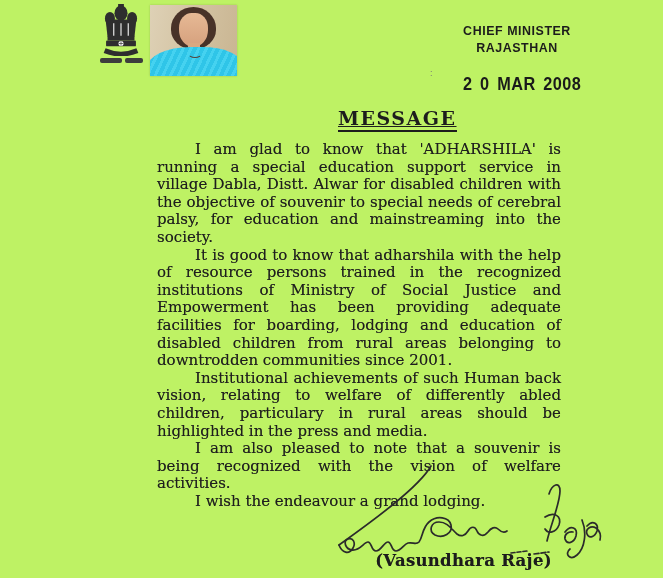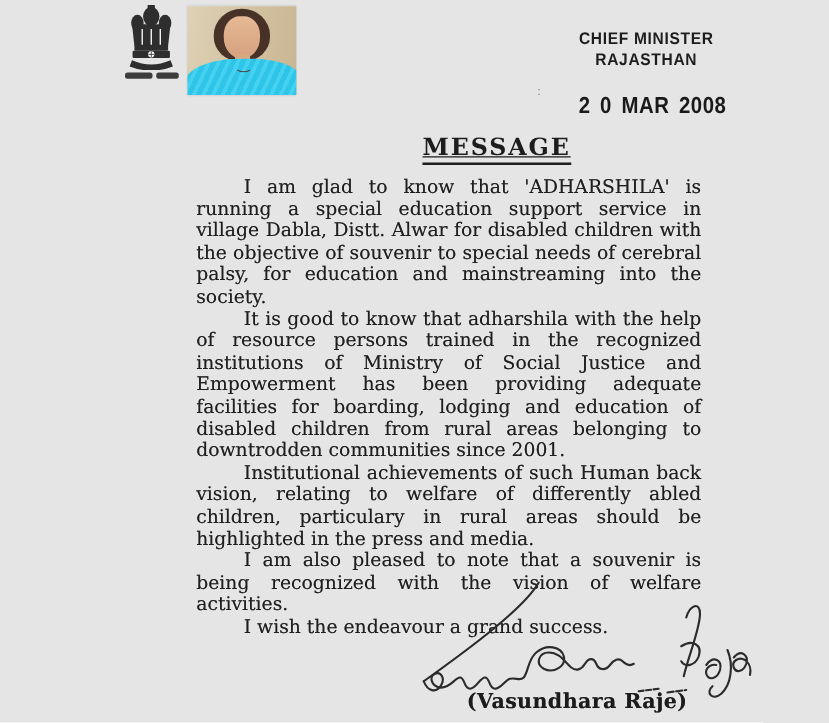--- a/index.html
+++ b/index.html
@@ -1,17 +1,17 @@
 <!DOCTYPE html>
 <html><head>
 <meta charset="utf-8">
 <style>
   html,body { margin:0; padding:0; background:#ffffff; }
   .page {
-    position:relative; width:663px; height:578px; background:#e5e5e5;
+    position:relative; width:663px; height:578px; background:#bef264;
     overflow:hidden; font-family:"DejaVu Serif", serif; color:#222;
   }
   
   .emblem-wrap { position:absolute; left:94px; top:4px; width:54px; text-align:center; }
   .emblem-svg { display:block; margin:0 auto; }
   .motto { margin-top:2px; display:flex; justify-content:center; gap:3px; }
   .motto span { display:inline-block; height:5px; background:#3d3d3d; border-radius:2px; filter:blur(.4px); }
   .motto span:nth-child(1){ width:22px; }
   .motto span:nth-child(2){ width:18px; }
 
@@ -45,21 +45,21 @@
     border-bottom:2.2px solid #1d1d1d; padding-bottom:1px;text-decoration:underline; }
 
   
   .body { position:absolute; left:157px; top:141px; width:404px;
     font-size:15px; line-height:17.6px; text-align:justify; color:#1e1e1e;
     text-shadow:0 0 .4px rgba(30,30,30,.55); }
   .body p { margin:0; text-indent:38px; }
 
   
   .signature { position:absolute; left:318px; top:460px; width:285px; height:100px; }
-  .name-line { position:absolute; left:355px; top:551px; width:195px; text-align:right;
+  .name-line { position:absolute; left:366px; top:551px; width:195px; text-align:center;
     font-weight:bold; font-size:16.5px; color:#1c1c1c; letter-spacing:.3px;
     text-shadow:0 0 .4px rgba(30,30,30,.55); }
 </style>
 </head>
 <body>
 
 <div class="page">
 
   <div class="emblem-wrap">
     <svg class="emblem-svg" width="44" height="52" viewBox="0 0 44 54" aria-hidden="true">
@@ -107,21 +107,21 @@
 
   <div class="date-stamp">2 0 MAR 2008</div>
 
   <div class="title">MESSAGE</div>
 
   <div class="body">
     <p>I am glad to know that 'ADHARSHILA' is running a special education support service in village Dabla, Distt. Alwar for disabled children with the objective of souvenir to special needs of cerebral palsy, for education and mainstreaming into the society.</p>
     <p>It is good to know that adharshila with the help of resource persons trained in the recognized institutions of Ministry of Social Justice and Empowerment has been providing adequate facilities for boarding, lodging and education of disabled children from rural areas belonging to downtrodden communities since 2001.</p>
     <p>Institutional achievements of such Human back vision, relating to welfare of differently abled children, particulary in rural areas should be highlighted in the press and media.</p>
     <p>I am also pleased to note that a souvenir is being recognized with the vision of welfare activities.</p>
-    <p>I wish the endeavour a grand success.</p>
+    <p>I wish the endeavour a grand lodging.</p>
   </div>
 
   <svg class="signature" role="img" viewBox="0 0 285 100" aria-label="Vasundhara Raje">
     <g fill="none" stroke="#2b2b2b" stroke-width="1.7" stroke-linecap="round">
 
       <path d="M113,6 C101,27 56,60 21,85"></path>
 
       <path d="M21,85
                c3,8 10,10 14,3 c3,-5 0,-11 -5,-9 c-5,2 -3,10 4,11
                c8,1 12,-8 16,-8 c4,0 3,9 8,9 c5,0 8,-9 12,-9 c4,0 3,9 8,9

